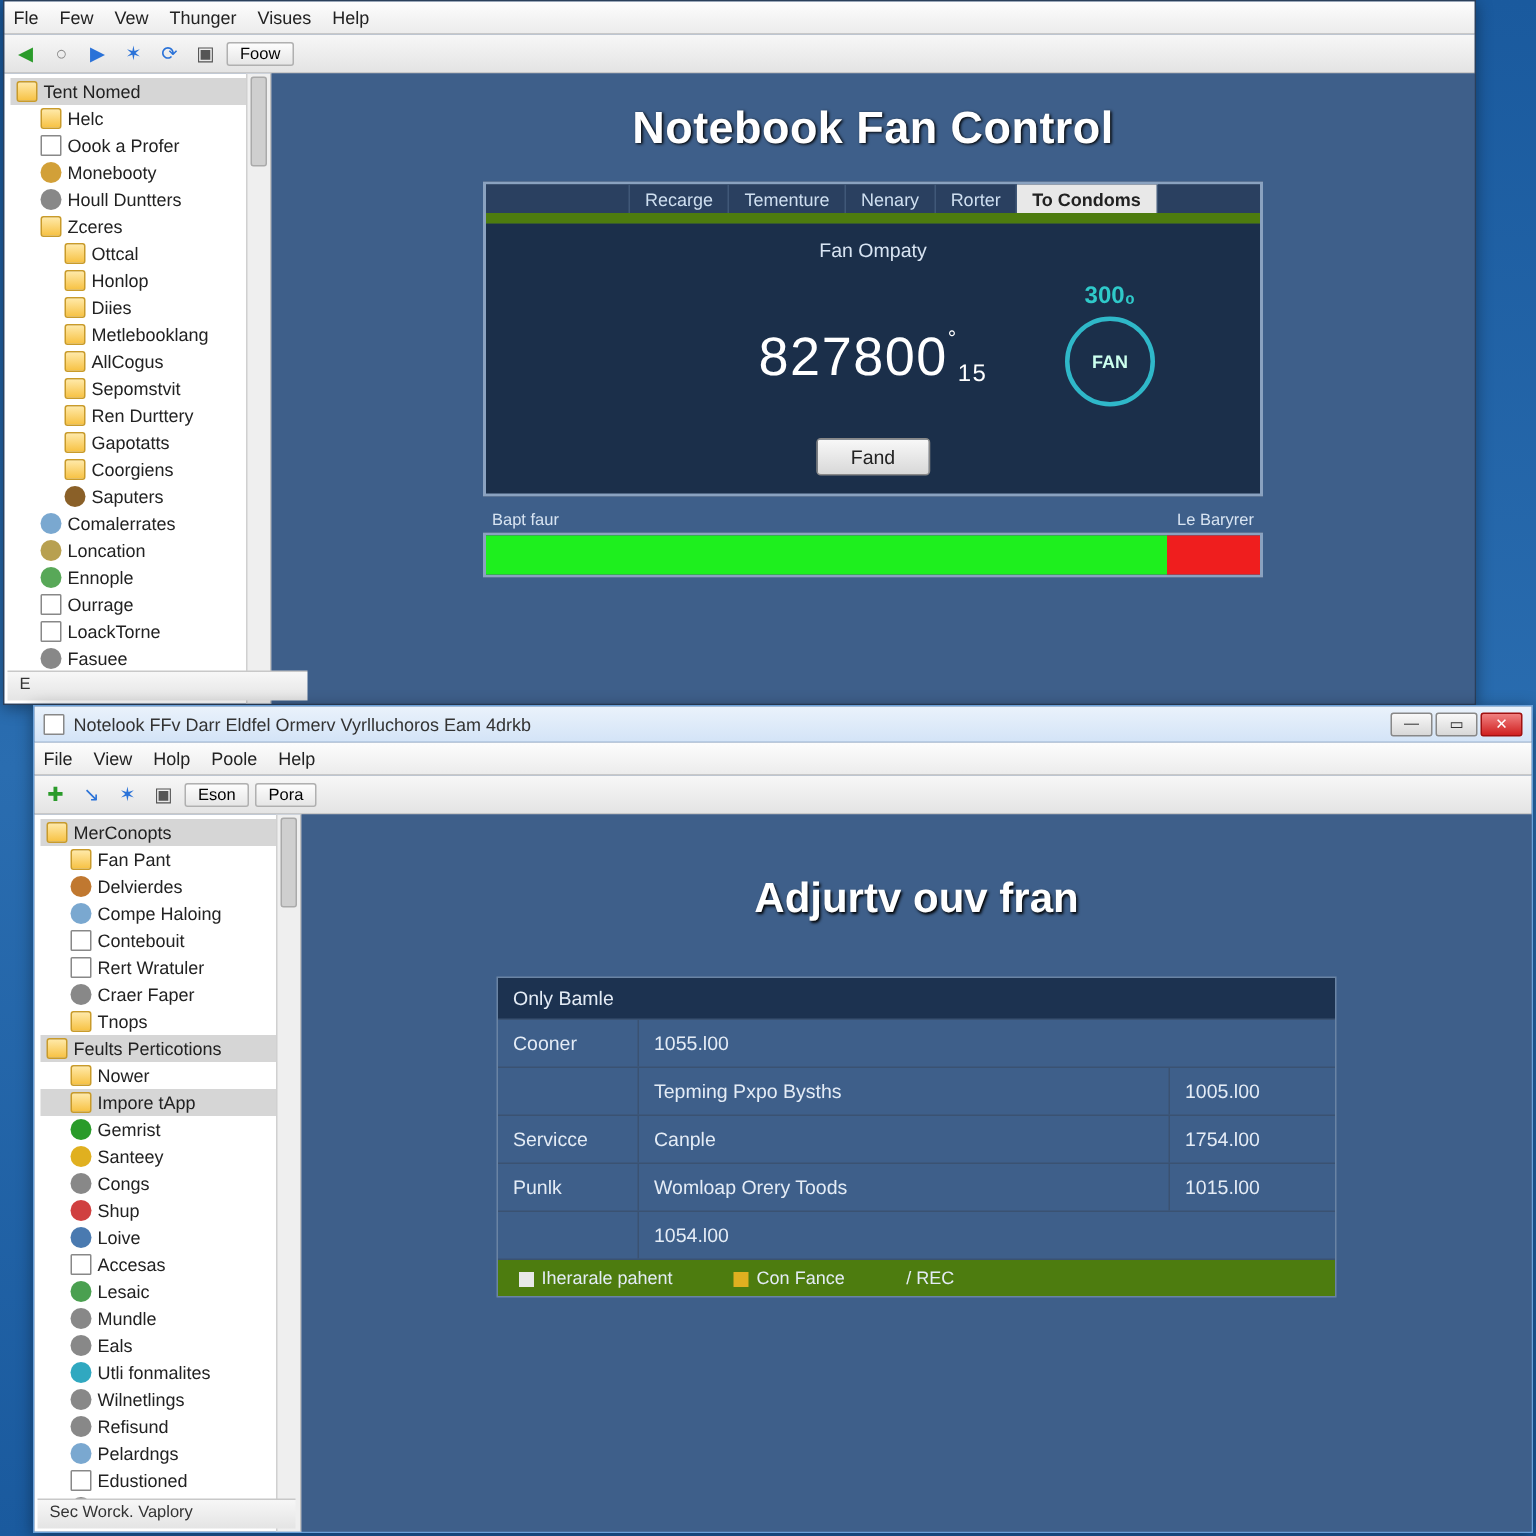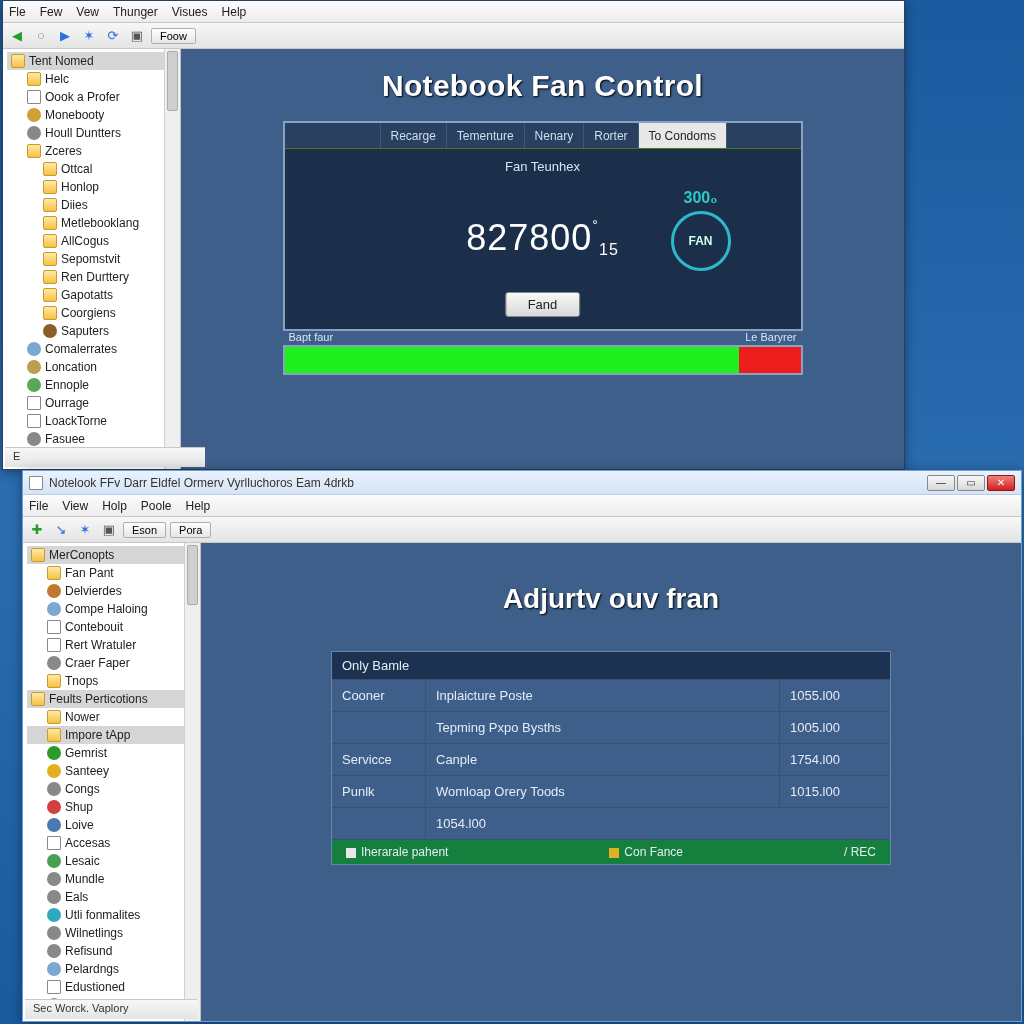--- a/index.html
+++ b/index.html
@@ -21,42 +21,42 @@
 .tree-row.d1 { padding-left: 20px; }
 .tree-row.d2 { padding-left: 36px; }
 .tree-row.sel { background: #d6d6d6; }
 .ico { width: 14px; height: 14px; display: inline-flex; align-items: center; justify-content: center; font-size: 11px; }
 .ico.folder { background: linear-gradient(#ffe9a8,#f7c244); border: 1px solid #c99b2a; border-radius: 2px; }
 .ico.doc { background: #fff; border: 1px solid #888; border-radius: 1px; }
 .ico.misc { width: 14px; height: 14px; border-radius: 7px; }
 .content { flex: 1; background: #3e5f8a; position: relative; color: #fff; }
 
 
-#win1 { left: 2px; top: 0; width: 903px; height: 470px; }
+#win1 { left: 2px; top: 0; width: 982px; height: 470px; }
 #win1 .content-inner { padding: 20px 60px 0 60px; display: flex; flex-direction: column; align-items: center; }
 #fan-title { font-size: 30px; font-weight: 600; text-shadow: 1px 1px 2px #000; margin-bottom: 18px; letter-spacing: .3px; }
 #tabs-frame { width: 520px; border: 2px solid #8aa2c0; background: #1b2f4a; }
-#tab-strip { display: flex; height: 26px; background: #2a4060; border-bottom: 1px solid #4d7c0f; }
+#tab-strip { display: flex; height: 26px; background: #2a4060; border-bottom: 7px solid #4d7c0f; }
 #tab-strip .spacer1 { width: 96px; border-right: 1px solid #405878; }
 .tab { flex: 0 0 auto; padding: 0 10px; font-size: 12px; color: #cfdff0; border-right: 1px solid #405878; display: flex; align-items: center; }
-.tab.active { background: #e8e8e8; color: #222; }
+.tab.active { background: #e8e8e8; color: #222; font-weight: bold; }
 #gauges { height: 180px; position: relative; }
 #g-subtitle { position: absolute; top: 10px; left: 50%; transform: translateX(-50%); font-size: 13px; color: #d8e4f2; }
 .gauge { position: absolute; top: 40px; width: 120px; text-align: center; }
 #gauge-left { left: 70px; }
 #gauge-right { right: 40px; }
 .ring { width: 60px; height: 60px; border: 3px solid #2fb8c9; border-radius: 50%; margin: 0 auto; display: flex; align-items: center; justify-content: center; font-size: 12px; font-weight: 600; color: #cfe; position: relative; }
 #gauge-right .ring { border-color: #2fb8c9; }
 .g-top { font-size: 16px; font-weight: 700; color: #2fc9c9; margin-bottom: 4px; }
 .g-bot { font-size: 11px; color: #b8c8da; margin-top: 6px; }
 #big-num { position: absolute; top: 68px; left: 50%; transform: translateX(-50%); font-size: 36px; font-weight: 500; color: #fff; letter-spacing: 1px; }
 #big-num sup { font-size: 14px; vertical-align: top; }
 #big-num sub { font-size: 16px; vertical-align: bottom; }
 #fand-btn { position: absolute; bottom: 12px; left: 50%; transform: translateX(-50%); padding: 4px 22px; font-size: 13px; background: linear-gradient(#f8f8f8,#d8d8d8); color: #222; border: 1px solid #888; border-radius: 3px; }
-#bar-row { width: 520px; }
+#bar-row { width: 520px; margin-top: 10px; }
 #bar-labels { display: flex; justify-content: space-between; font-size: 11px; color: #d8e4f2; padding: 0 6px 2px; }
 #bar-outer { height: 30px; border: 2px solid #8aa2c0; background: #1b2f4a; display: flex; }
 #bar-green { background: #1eef1e; flex: 0 0 88%; }
 #bar-red { background: #ef1e1e; flex: 1; }
 
 
 #win2 { left: 22px; top: 470px; width: 1000px; height: 552px; border: 1px solid #6aa0d8; }
 #win2 .titlebar { height: 24px; background: linear-gradient(#eaf2fb,#d4e4f7); border-bottom: 1px solid #b8cce4; display: flex; align-items: center; padding: 0 6px; font-size: 12px; color: #333; }
 #win2 .titlebar .spacer { flex: 1; }
 .win-ctl { width: 28px; height: 16px; margin-left: 2px; border: 1px solid #888; background: linear-gradient(#f8f8f8,#d8d8d8); font-size: 10px; display: flex; align-items: center; justify-content: center; border-radius: 2px; }
@@ -67,21 +67,21 @@
 #tbl { width: 560px; border: 1px solid #6a84a4; font-size: 13px; color: #e4ecf6; }
 #tbl .hdr1 { background: #1c3250; padding: 6px 10px; border-bottom: 1px solid #3a5272; }
 #tbl .hdr2 { background: #1c3250; display: flex; border-bottom: 1px solid #3a5272; }
 #tbl .hdr2 .c1 { flex: 0 0 94px; padding: 6px 10px; border-right: 1px solid #3a5272; }
 #tbl .hdr2 .c2 { flex: 1; padding: 6px 10px; }
 #tbl .hdr2 .c3 { flex: 0 0 110px; padding: 6px 10px; text-align: center; }
 #tbl .row { display: flex; border-bottom: 1px solid #3a5272; }
 #tbl .row .cat { flex: 0 0 94px; padding: 8px 10px; border-right: 1px solid #3a5272; display: flex; align-items: center; }
 #tbl .row .desc { flex: 1; padding: 8px 10px; border-right: 1px solid #3a5272; }
 #tbl .row .val { flex: 0 0 110px; padding: 8px 10px; }
-#tbl .footer { background: #15803d; display: flex; gap: 41px; padding: 5px 14px; font-size: 12px; align-items: center; justify-content: space-between; }
+#tbl .footer { background: #4d7c0f; display: flex; gap: 41px; padding: 5px 14px; font-size: 12px; align-items: center; }
 #tbl .footer span .dot { display: inline-block; width: 10px; height: 10px; margin-right: 5px; vertical-align: middle; }
 .status-strip { position: absolute; left: 2px; bottom: 2px; height: 20px; background: linear-gradient(#f7f7f7,#e4e4e4); border-top: 1px solid #c8c8c8; font-size: 11px; color: #333; padding: 2px 8px; }
 #win1-status { width: 200px; }
 #win2-status { width: 172px; }
 </style>
 </head>
 <body>
 
 <div id="win1" class="window">
   <div class="menubar" id="mb1">
@@ -208,21 +208,21 @@
           <div id="tab-strip">
               <div class="spacer1"></div>
               <div class="tab">Recarge</div>
               <div class="tab">Tementure</div>
               <div class="tab">Nenary</div>
               <div class="tab">Rorter</div>
               <div class="tab active">To Condoms</div>
               <div style="flex: 1 1 0%;"></div>
             </div>
           <div id="gauges">
-            <div id="g-subtitle">Fan Teunhex</div>
+            <div id="g-subtitle">Fan Ompaty</div>
             <div id="big-num"><span>827800</span><sup>°</sup><sub>15</sub></div>
             <div class="gauge" id="gauge-right">
               <div class="g-top">300₀</div>
               <div class="ring">FAN</div>
             </div>
             <button id="fand-btn">Fand</button>
           </div>
         </div>
         <div id="bar-row">
           <div id="bar-labels">
@@ -377,21 +377,20 @@
         </div>
     </div>
     <div class="content">
       <div class="content-inner">
         <div id="adj-title">Adjurtv ouv fran</div>
         <div id="tbl">
           <div class="hdr1">Only Bamle</div>
           <div id="tbl-body">
               <div class="row">
                 <div class="cat">Cooner</div>
-                <div class="desc">Inplaicture Poste</div>
                 <div class="val">1055.l00</div>
               </div>
               <div class="row">
                 <div class="cat"></div>
                 <div class="desc">Tepming Pxpo Bysths</div>
                 <div class="val">1005.l00</div>
               </div>
               <div class="row">
                 <div class="cat">Servicce</div>
                 <div class="desc">Canple</div>

